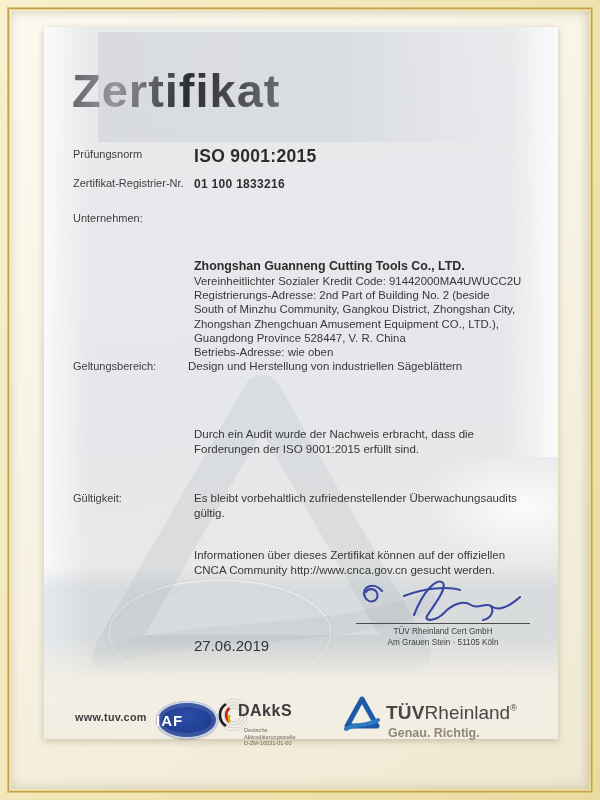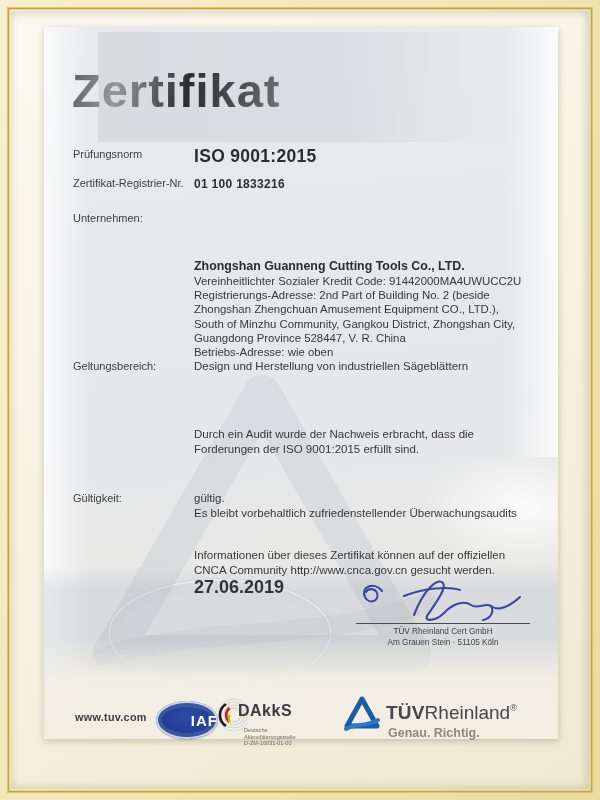--- a/index.html
+++ b/index.html
@@ -45,33 +45,33 @@
     position:absolute; left:28px; top:36px;
     font-size:47px; font-weight:600; letter-spacing:1px;
     background:linear-gradient(100deg,#606165 0%,#97989c 22%,#2c2d31 55%,#6e6f73 100%);
     -webkit-background-clip:text; background-clip:text; color:transparent;
   }
   .label { position:absolute; left:29px; font-size:11px; color:#3e3e40; }
   .std-value { position:absolute; left:150px; top:110px; font-size:17.5px; font-weight:bold; color:#2d2d2f; letter-spacing:.3px;margin-top:9px; }
   .reg-value { position:absolute; left:150px; top:150px; font-size:12px; font-weight:bold; color:#2f2f31; letter-spacing:.3px; }
   .company-block { position:absolute; left:150px; top:184px; width:330px; font-size:11.4px; line-height:14.2px; color:#38383a;margin-top:48px; }
   .company-name { font-size:12.4px; font-weight:bold; color:#2c2c2e; line-height:15px; }
-  .scope-value { position:absolute; left:150px; top:333px; width:330px; font-size:11.5px; color:#38383a; }
+  .scope-value { position:absolute; left:144px; top:333px; width:330px; font-size:11.5px; color:#38383a; }
   .para { position:absolute; left:150px; width:340px; font-size:11.5px; line-height:15.4px; color:#38383a; }
   .audit-para { top:400px; }
   .validity-para1 { top:464px; }
   .validity-para2 { top:521px; }
-  .issue-date { position:absolute; left:150px; top:550px; font-size:18px; color:#333335;font-weight:bold; }
+  .issue-date { position:absolute; left:150px; top:610px; font-size:15px; color:#333335; }
   .signature-svg { position:absolute; left:308px; top:548px; width:184px; height:48px; }
   .sig-rule { position:absolute; left:312px; top:596px; width:174px; height:1px; background:#4c4c4e; }
   .issuer { position:absolute; left:302px; top:600px; width:194px; text-align:center; font-size:8.2px; line-height:10.5px; color:#424244; }
   .footer-website { position:absolute; left:6px; top:684px; font-size:10.8px; font-weight:600; color:#3c3c3e; letter-spacing:.3px;margin-left:25px; }
   .iaf { position:absolute; left:112px; top:674px; width:62px; height:38px;
     background:radial-gradient(ellipse at 50% 40%, #2c4da6 0%, #1d3a8e 70%, #16307c 100%);
-    border-radius:50%; display:flex; align-items:center; justify-content:flex-end;
+    border-radius:50%; display:flex; align-items:center; justify-content:flex-start;
     box-shadow: inset 0 0 0 2px rgba(255,255,255,.75), inset 0 0 0 6px rgba(255,255,255,.12), 0 1px 2px rgba(0,0,0,.18); }
   .iaf span { color:#fff; font-weight:bold; font-size:15px; letter-spacing:1px; }
   .dakks { position:absolute; left:170px; top:671px; width:130px; }
   .dakks-arcs { position:absolute; left:0; top:0; }
   .dakks-name { position:absolute; left:24px; top:4px; font-size:16px; font-weight:bold; color:#3b3b3d; letter-spacing:.5px; }
   .dakks-small { position:absolute; left:30px; top:29px; font-size:5.6px; line-height:6.6px; color:#6e6a60; }
   .tuv-logo { position:absolute; left:300px; top:668px; width:36px; height:38px; }
   .brand { position:absolute; left:342px; top:675px; white-space:nowrap; color:#47474a; }
   .brand .tuv { font-size:19px; font-weight:bold; letter-spacing:.2px;text-align:right; }
   .brand .rhein { font-size:19px; font-weight:normal; }
@@ -106,38 +106,38 @@
   <div class="std-value">ISO 9001:2015</div>
 
   <div class="label" style="top:150px;">Zertifikat-Registrier-Nr.</div>
   <div class="reg-value">01 100 1833216</div>
 
   <div class="label" style="top:185px;">Unternehmen:</div>
   <div class="company-block">
     <div class="company-name">Zhongshan Guanneng Cutting Tools Co., LTD.</div>
     <div>Vereinheitlichter Sozialer Kredit Code: 91442000MA4UWUCC2U</div>
     <div>Registrierungs-Adresse: 2nd Part of Building No. 2 (beside</div>
+    <div>South of Minzhu Community, Gangkou District, Zhongshan City,</div>
     <div>Zhongshan Zhengchuan Amusement Equipment CO., LTD.),</div>
-    <div>South of Minzhu Community, Gangkou District, Zhongshan City,</div>
     <div>Guangdong Province 528447, V. R. China</div>
     <div>Betriebs-Adresse: wie oben</div>
   </div>
 
   <div class="label" style="top:333px;">Geltungsbereich:</div>
   <div class="scope-value">Design und Herstellung von industriellen Sägeblättern</div>
 
   <div class="para audit-para">
     <div>Durch ein Audit wurde der Nachweis erbracht, dass die</div>
     <div>Forderungen der ISO 9001:2015 erfüllt sind.</div>
   </div>
 
   <div class="label" style="top:465px;">Gültigkeit:</div>
   <div class="para validity-para1">
+    <div>Es bleibt vorbehaltlich zufriedenstellender Überwachungsaudits</div>
     <div>gültig.</div>
-    <div>Es bleibt vorbehaltlich zufriedenstellender Überwachungsaudits</div>
   </div>
   <div class="para validity-para2">
     <div>Informationen über dieses Zertifikat können auf der offiziellen</div>
     <div>CNCA Community http://www.cnca.gov.cn gesucht werden.</div>
   </div>
 
   <div class="issue-date">27.06.2019</div>
 
   <svg class="signature-svg" viewBox="0 0 184 48">
     <g fill="none" stroke="#2c3a9e" stroke-width="2.1" stroke-linecap="round" opacity="0.92">

